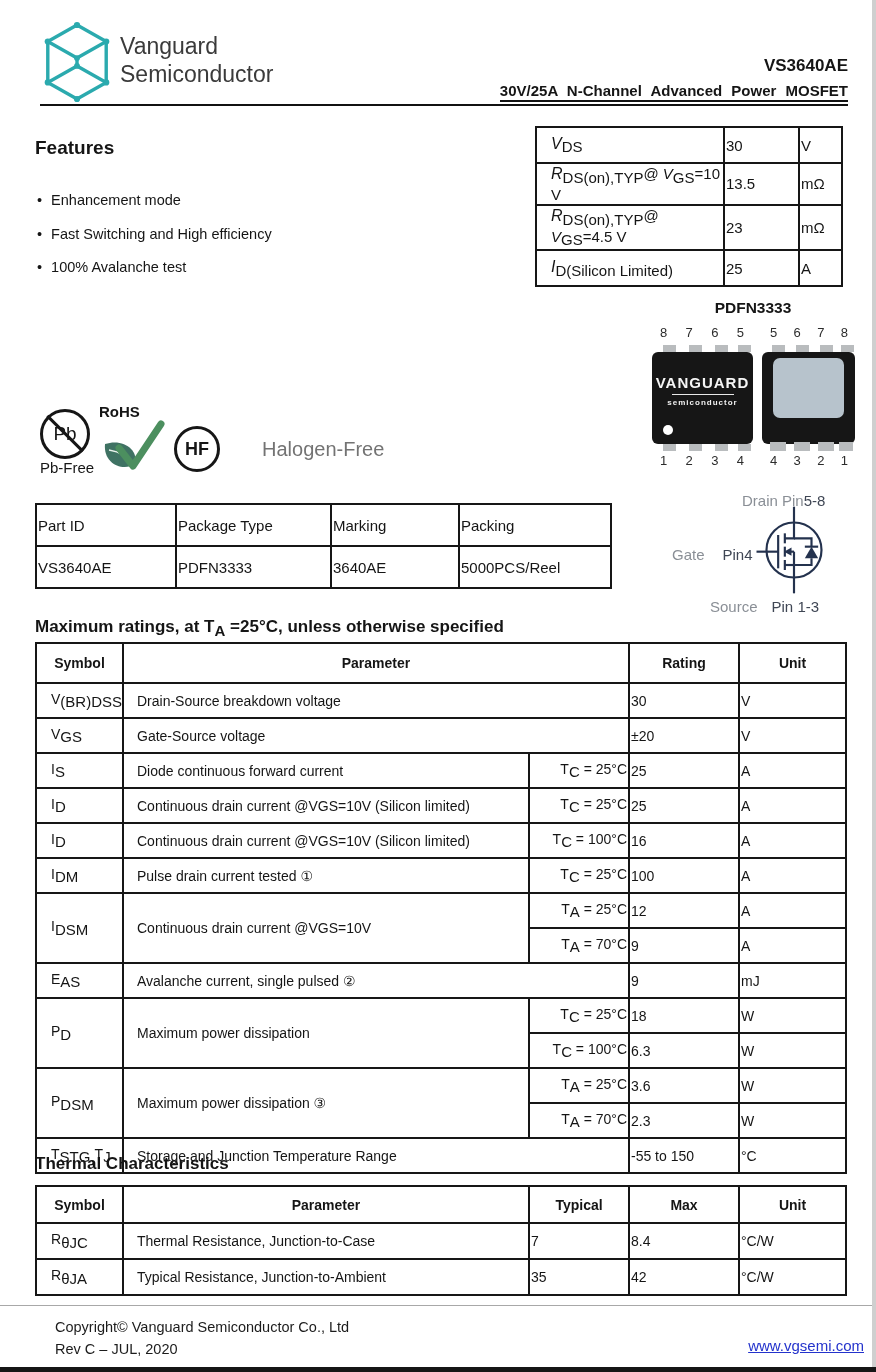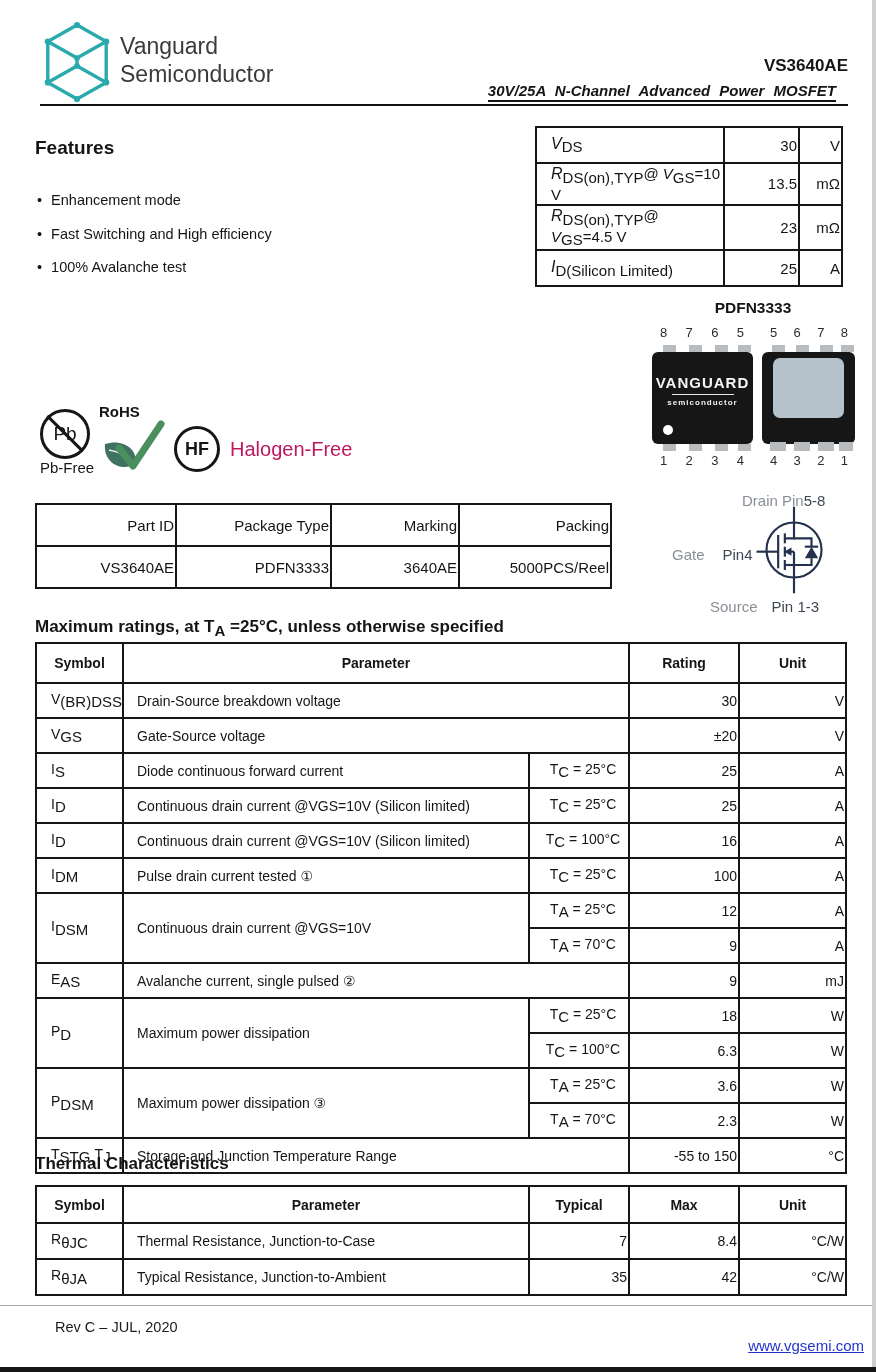--- a/index.html
+++ b/index.html
@@ -11,43 +11,43 @@
   .logo-text{font-size:23px;color:#3b3b3b;line-height:1.22;}
   .part-no{font-size:17px;font-weight:bold;text-align:right;}
   .subtitle{font-size:15px;font-weight:bold;text-align:right;word-spacing:5px;
             border-bottom:2px solid #111;padding-bottom:1px;display:inline-block;}
   .hrule{height:2px;background:#111;}
 
   
   table.bt{border-collapse:collapse;table-layout:fixed;}
   table.bt td, table.bt th{border:2px solid #161616;font-family:"Liberation Sans",sans-serif;
        font-size:14px;color:#151515;overflow:hidden;}
-  .ctr{text-align:right;margin-left:16px;}
+  .ctr{text-align:left;margin-left:16px;}
   th{font-size:15px;font-weight:bold;text-align:center;}
   .symcell{padding-left:14px;text-align:left;font-size:15px;}
   .parcell{padding-left:13px;text-align:left;font-size:14px;}
-  .concell{padding-left:9px;text-align:center;font-size:14px;border-radius:10px;}
+  .concell{padding-left:9px;text-align:right;font-size:14px;border-radius:10px;}
   sub{font-size:15px;margin-top:21px;}
   .it{font-style:italic;}
 
   
   .features-title{font-size:19px;font-weight:bold;}
   .feature{font-size:14.5px;}
   .bullet{margin-right:9px;}
 
   
   .pb-circle{width:44px;height:44px;border:3px solid #161616;border-radius:50%;
     display:flex;align-items:center;justify-content:center;font-size:19px;color:#161616;position:relative;}
   .pb-circle::after{content:"";position:absolute;left:-3px;top:20px;width:50px;height:3px;
     background:#161616;transform:rotate(45deg);}
   .pb-label{font-size:15px;color:#161616;}
   .rohs-word{font-size:15px;font-weight:bold;color:#161616;}
   .hf-circle{width:40px;height:40px;border:3px solid #161616;border-radius:50%;
     display:flex;align-items:center;justify-content:center;font-size:18px;font-weight:bold;color:#161616;}
-  .hf-label{font-size:20px;color:#be185d;}
+  .hf-label{font-size:20px;color:#737373;margin-left:32px;}
 
   
   .pkg-title{font-size:15.5px;font-weight:bold;}
   .chip{background:#161616;border-radius:6px;position:absolute;}
   .chip-front-txt{color:#f2f2f2;text-align:center;}
   .brand{font-size:15px;font-weight:bold;letter-spacing:1px;color:#f5f5f5;}
   .brand-line{height:1px;background:#e8e8e8;width:62px;margin:3px auto 3px;}
   .brand-sub{font-size:8px;font-weight:bold;letter-spacing:1px;color:#f0f0f0;}
   .dot{width:10px;height:10px;border-radius:50%;background:#fff;position:absolute;left:11px;bottom:9px;}
   .tab{position:absolute;width:13px;height:7px;background:#b9bcbe;}
@@ -92,21 +92,21 @@
         <circle cx="38" cy="39" r="3"></circle>
           <circle cx="38" cy="47" r="3"></circle>
       </g>
     </svg>
   </div>
   <div class="abs logo-text" style="left:120px;top:32px;">
     <div>Vanguard</div>
     <div>Semiconductor</div>
   </div>
   <div class="abs part-no" style="right:28px;top:56px;width:300px;">VS3640AE</div>
-  <div class="abs" style="right:40px;top:82px;text-align:right;width:500px;font-style:italic;">
+  <div class="abs" style="right:28px;top:82px;text-align:right;width:500px;">
     <span class="subtitle">30V/25A N-Channel Advanced Power MOSFET</span>
   </div>
   <div class="abs hrule" style="left:40px;top:104px;width:808px;"></div>
 
   <table class="bt abs" style="left:535px;top:126px;width:306px;">
     <colgroup>
         <col style="width:188px">
         <col style="width:75px">
         <col style="width:43px">
       </colgroup>
@@ -404,19 +404,20 @@
       <td class="parcell">Typical Resistance, Junction-to-Ambient</td>
       <td class="ctr">35</td>
       <td class="ctr">42</td>
       <td class="ctr">°C/W</td>
     </tr>
   </tbody>
     </table>
 
   <div class="abs foot-line" style="left:0;top:1305px;width:876px;"></div>
   <div class="abs foot-txt" style="left:55px;top:1316px;">
+    <div>Copyright© Vanguard Semiconductor Co., Ltd</div>
     <div>Rev C – JUL, 2020</div>
   </div>
   <a class="abs site" href="#" style="right:12px;top:1337px;">www.vgsemi.com</a>
 
   <div class="edge-right"></div>
   <div class="edge-bottom"></div>
 </div>
 
 </body></html>

